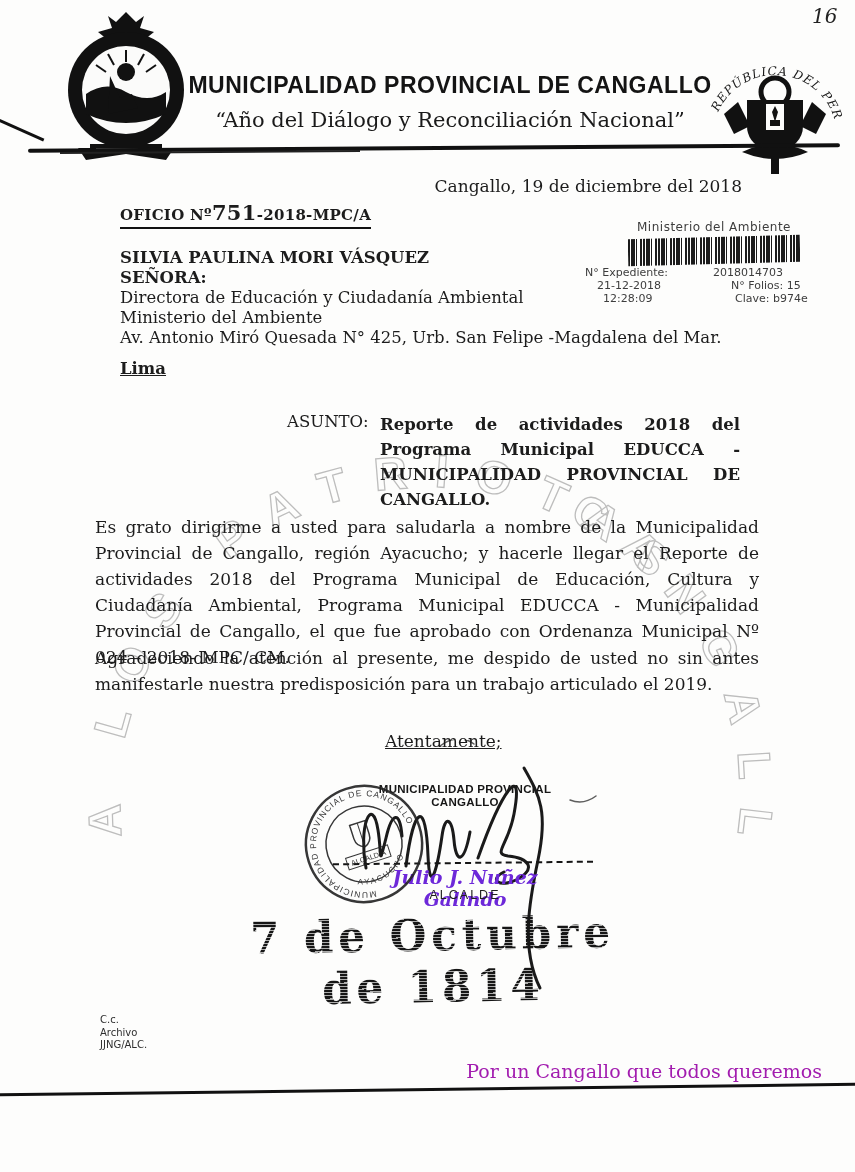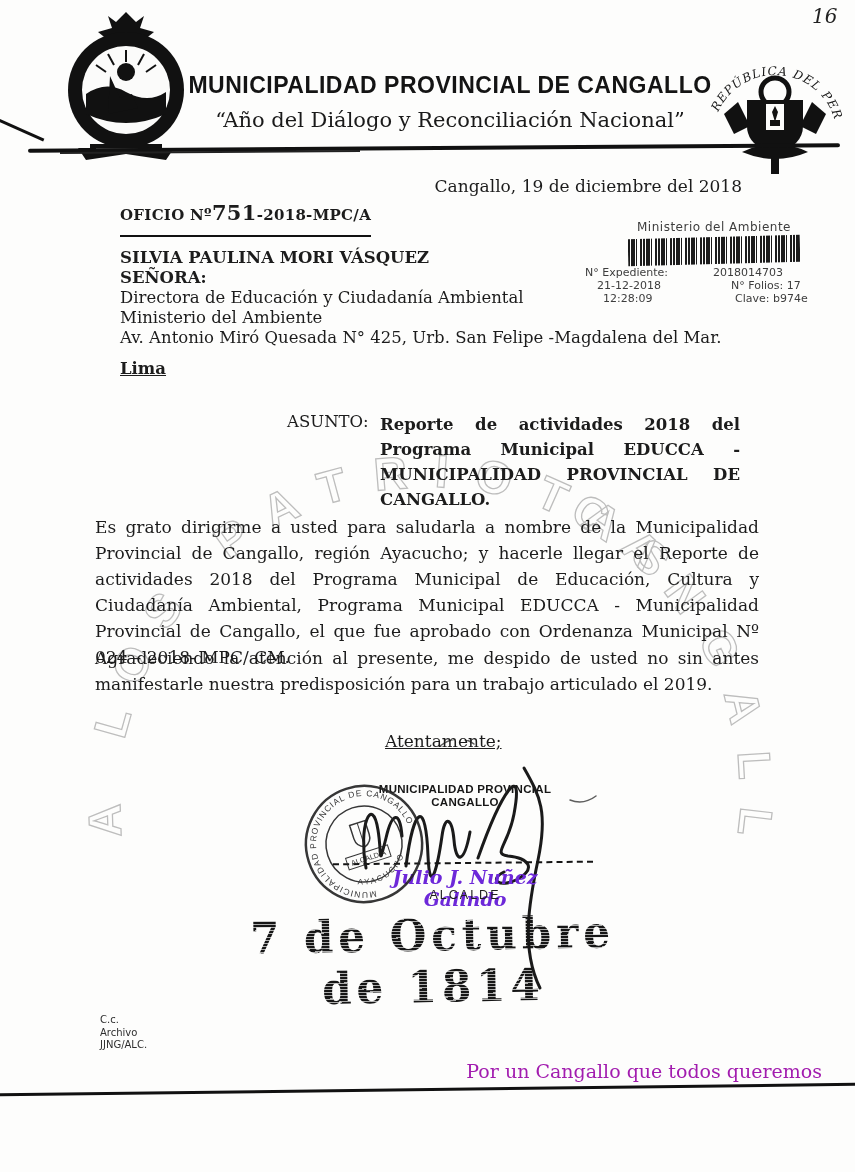--- a/index.html
+++ b/index.html
@@ -50,21 +50,21 @@
   .watermark text {
     font-family: "Liberation Sans", sans-serif;
     font-size: 46px; font-weight: bold; letter-spacing: 26px;
     fill: none; stroke: #8a8a8a; stroke-width: 1.3;
   }
 
   
   .dateline { top: 176px; left: 0; width: 742px; text-align: right; font-size: 17px; }
   .oficio {
     top: 200px; left: 120px; font-weight: bold; font-size: 15px;
-    border-bottom: 2px solid #111; padding-bottom: 10px; letter-spacing: 0.3px;
+    border-bottom: 2px solid #111; padding-bottom: 2px; letter-spacing: 0.3px;
   }
   .oficio .big { font-size: 21px; }
 
   .recipient { top: 248px; left: 120px; font-size: 16.5px; line-height: 20px; }
   .recipient .b { font-weight: bold; }
   .recipient .city { margin-top: 11px; font-weight: bold; text-decoration: underline; display: inline-block; }
 
   .ministry-stamp {
     top: 220px; left: 585px; width: 258px;
     font-family: "DejaVu Sans", sans-serif; color: #3d3d3d;
@@ -194,21 +194,21 @@
 
   <div class="abs ministry-stamp">
     <div class="ttl">Ministerio del Ambiente</div>
     <div class="barcode"></div>
     <div class="ms-row">
       <div class="ms-left">N° Expediente:</div>
       <div class="ms-right">2018014703</div>
     </div>
     <div class="ms-row">
       <div class="ms-left" style="padding-left:12px">21-12-2018</div>
-      <div class="ms-right" style="padding-left:18px">N° Folios: 17</div>
+      <div class="ms-right" style="padding-left:18px">N° Folios: 15</div>
     </div>
     <div class="ms-row">
       <div class="ms-left" style="padding-left:18px">12:28:09</div>
       <div class="ms-right" style="padding-left:22px">Clave: b974e</div>
     </div>
   </div>
 
   <div class="abs recipient">
     <div class="b">SILVIA PAULINA MORI VÁSQUEZ</div>
     <div class="b">SEÑORA:</div>

